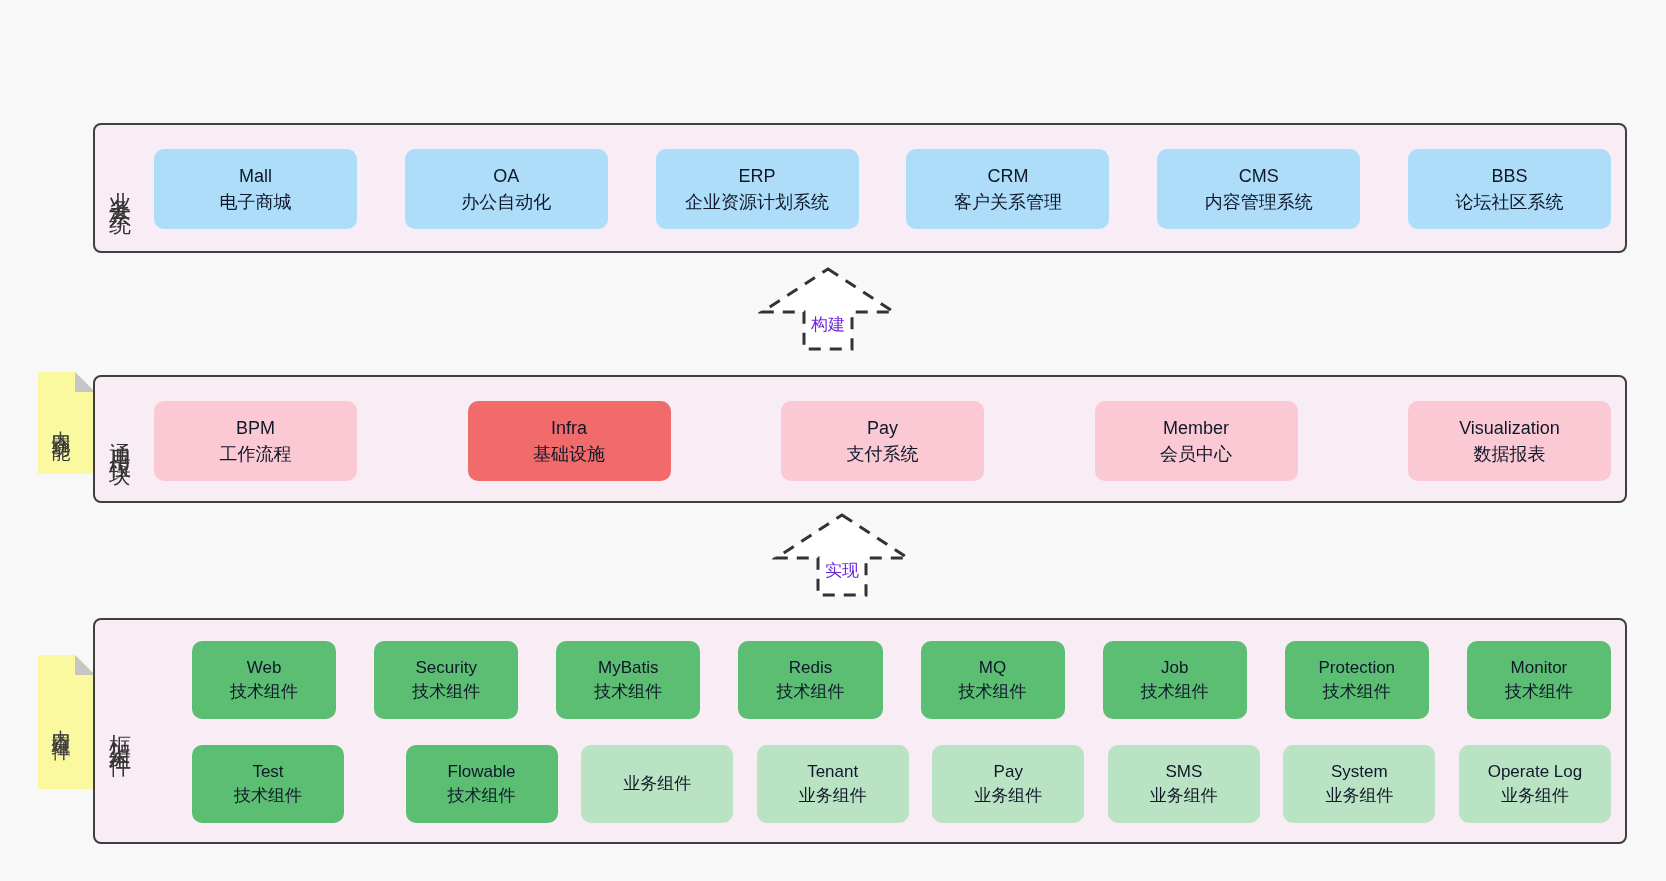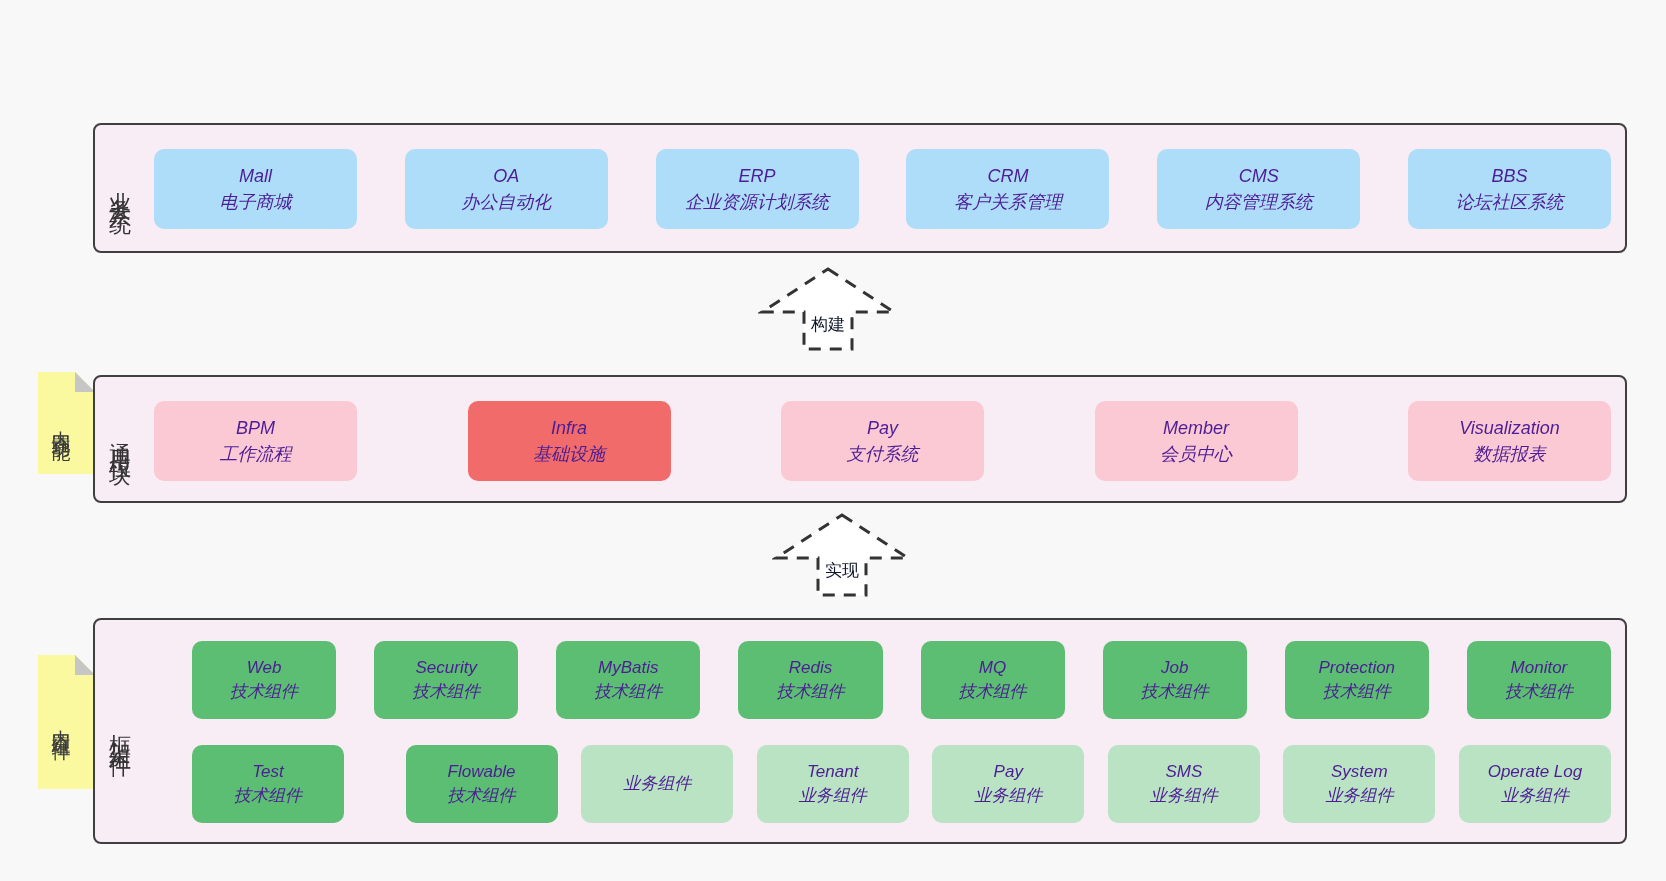--- a/index.html
+++ b/index.html
@@ -21,23 +21,22 @@
     font-size:22px;letter-spacing:0.32em;color:#333;line-height:1;
   }
   .boxrow{
     position:absolute;left:59px;right:14px;
     display:flex;justify-content:space-between;align-items:center;
   }
   
   .box{
     border-radius:10px;display:flex;flex-direction:column;
     align-items:center;justify-content:center;text-align:center;
-    font-size:18px;line-height:26px;color:#4c1d95;box-sizing:border-box;
+    font-size:18px;line-height:26px;color:#0f172a;box-sizing:border-box;
     padding:2px 14px;
-    font-style:italic;
   }
   .box span{display:block;}
   .box.wide{width:203px;height:80px;}
   .box.narrow{width:152px;height:78px;line-height:24px;font-size:17px;}
   .blue{background:#aeddfa;}
   .red{background:#f16b6b;}
   .pink{background:#fbc9d3;}
   .green{background:#5bbe72;margin-left:38px;}
   .lightgreen{background:#bae3c3;}
   
@@ -54,21 +53,21 @@
   }
   .sticky .vtext{
     writing-mode:vertical-lr;text-orientation:upright;
     font-size:19px;letter-spacing:0.22em;color:#3a3a3a;line-height:1;
   }
   
   .arrow{position:absolute;width:140px;height:86px;z-index:0;}
   .arrow svg{display:block;}
   .arrow-label{
     position:absolute;left:50%;top:58px;transform:translate(-50%,-50%);
-    background:#ffffff;padding:0 4px;font-size:17px;color:#0f172a;
+    background:#ffffff;padding:0 4px;font-size:17px;color:#6d28d9;
     white-space:nowrap;
   }
 </style>
 </head>
 <body>
 
 <div class="canvas">
 
   <div class="sticky" style="top:372px;height:102px;">
     <span class="vtext">内置功能</span>

